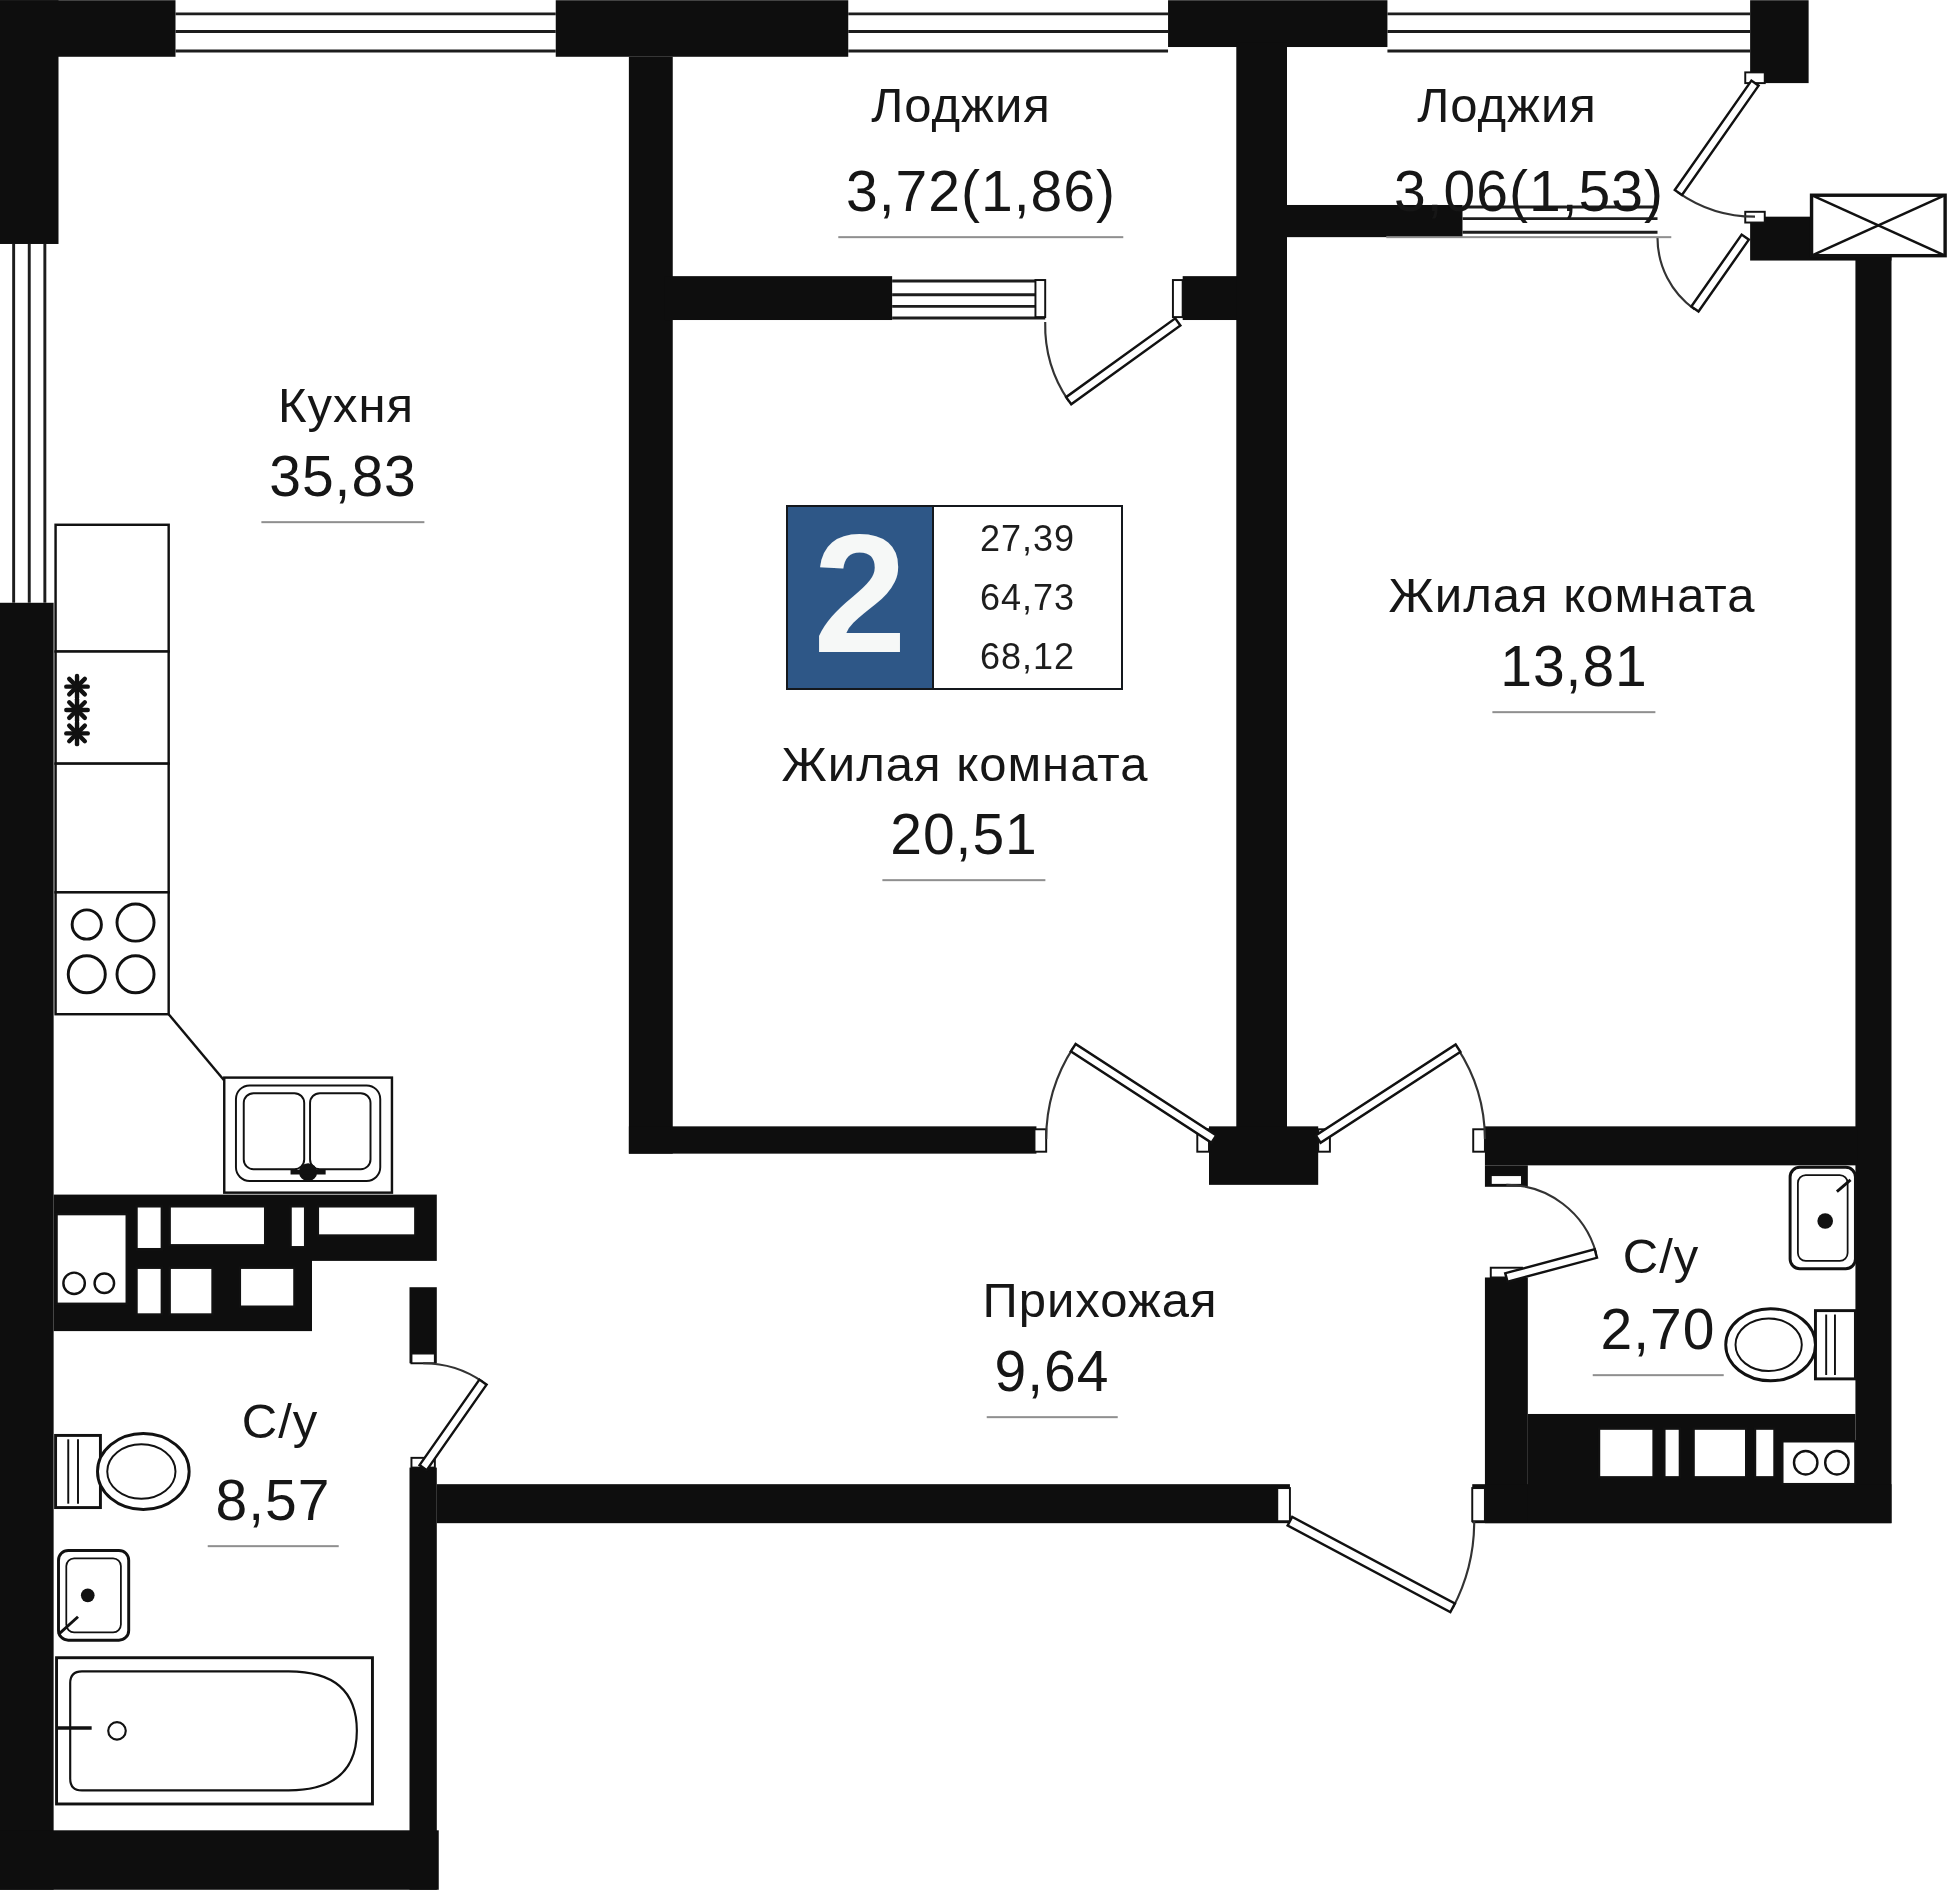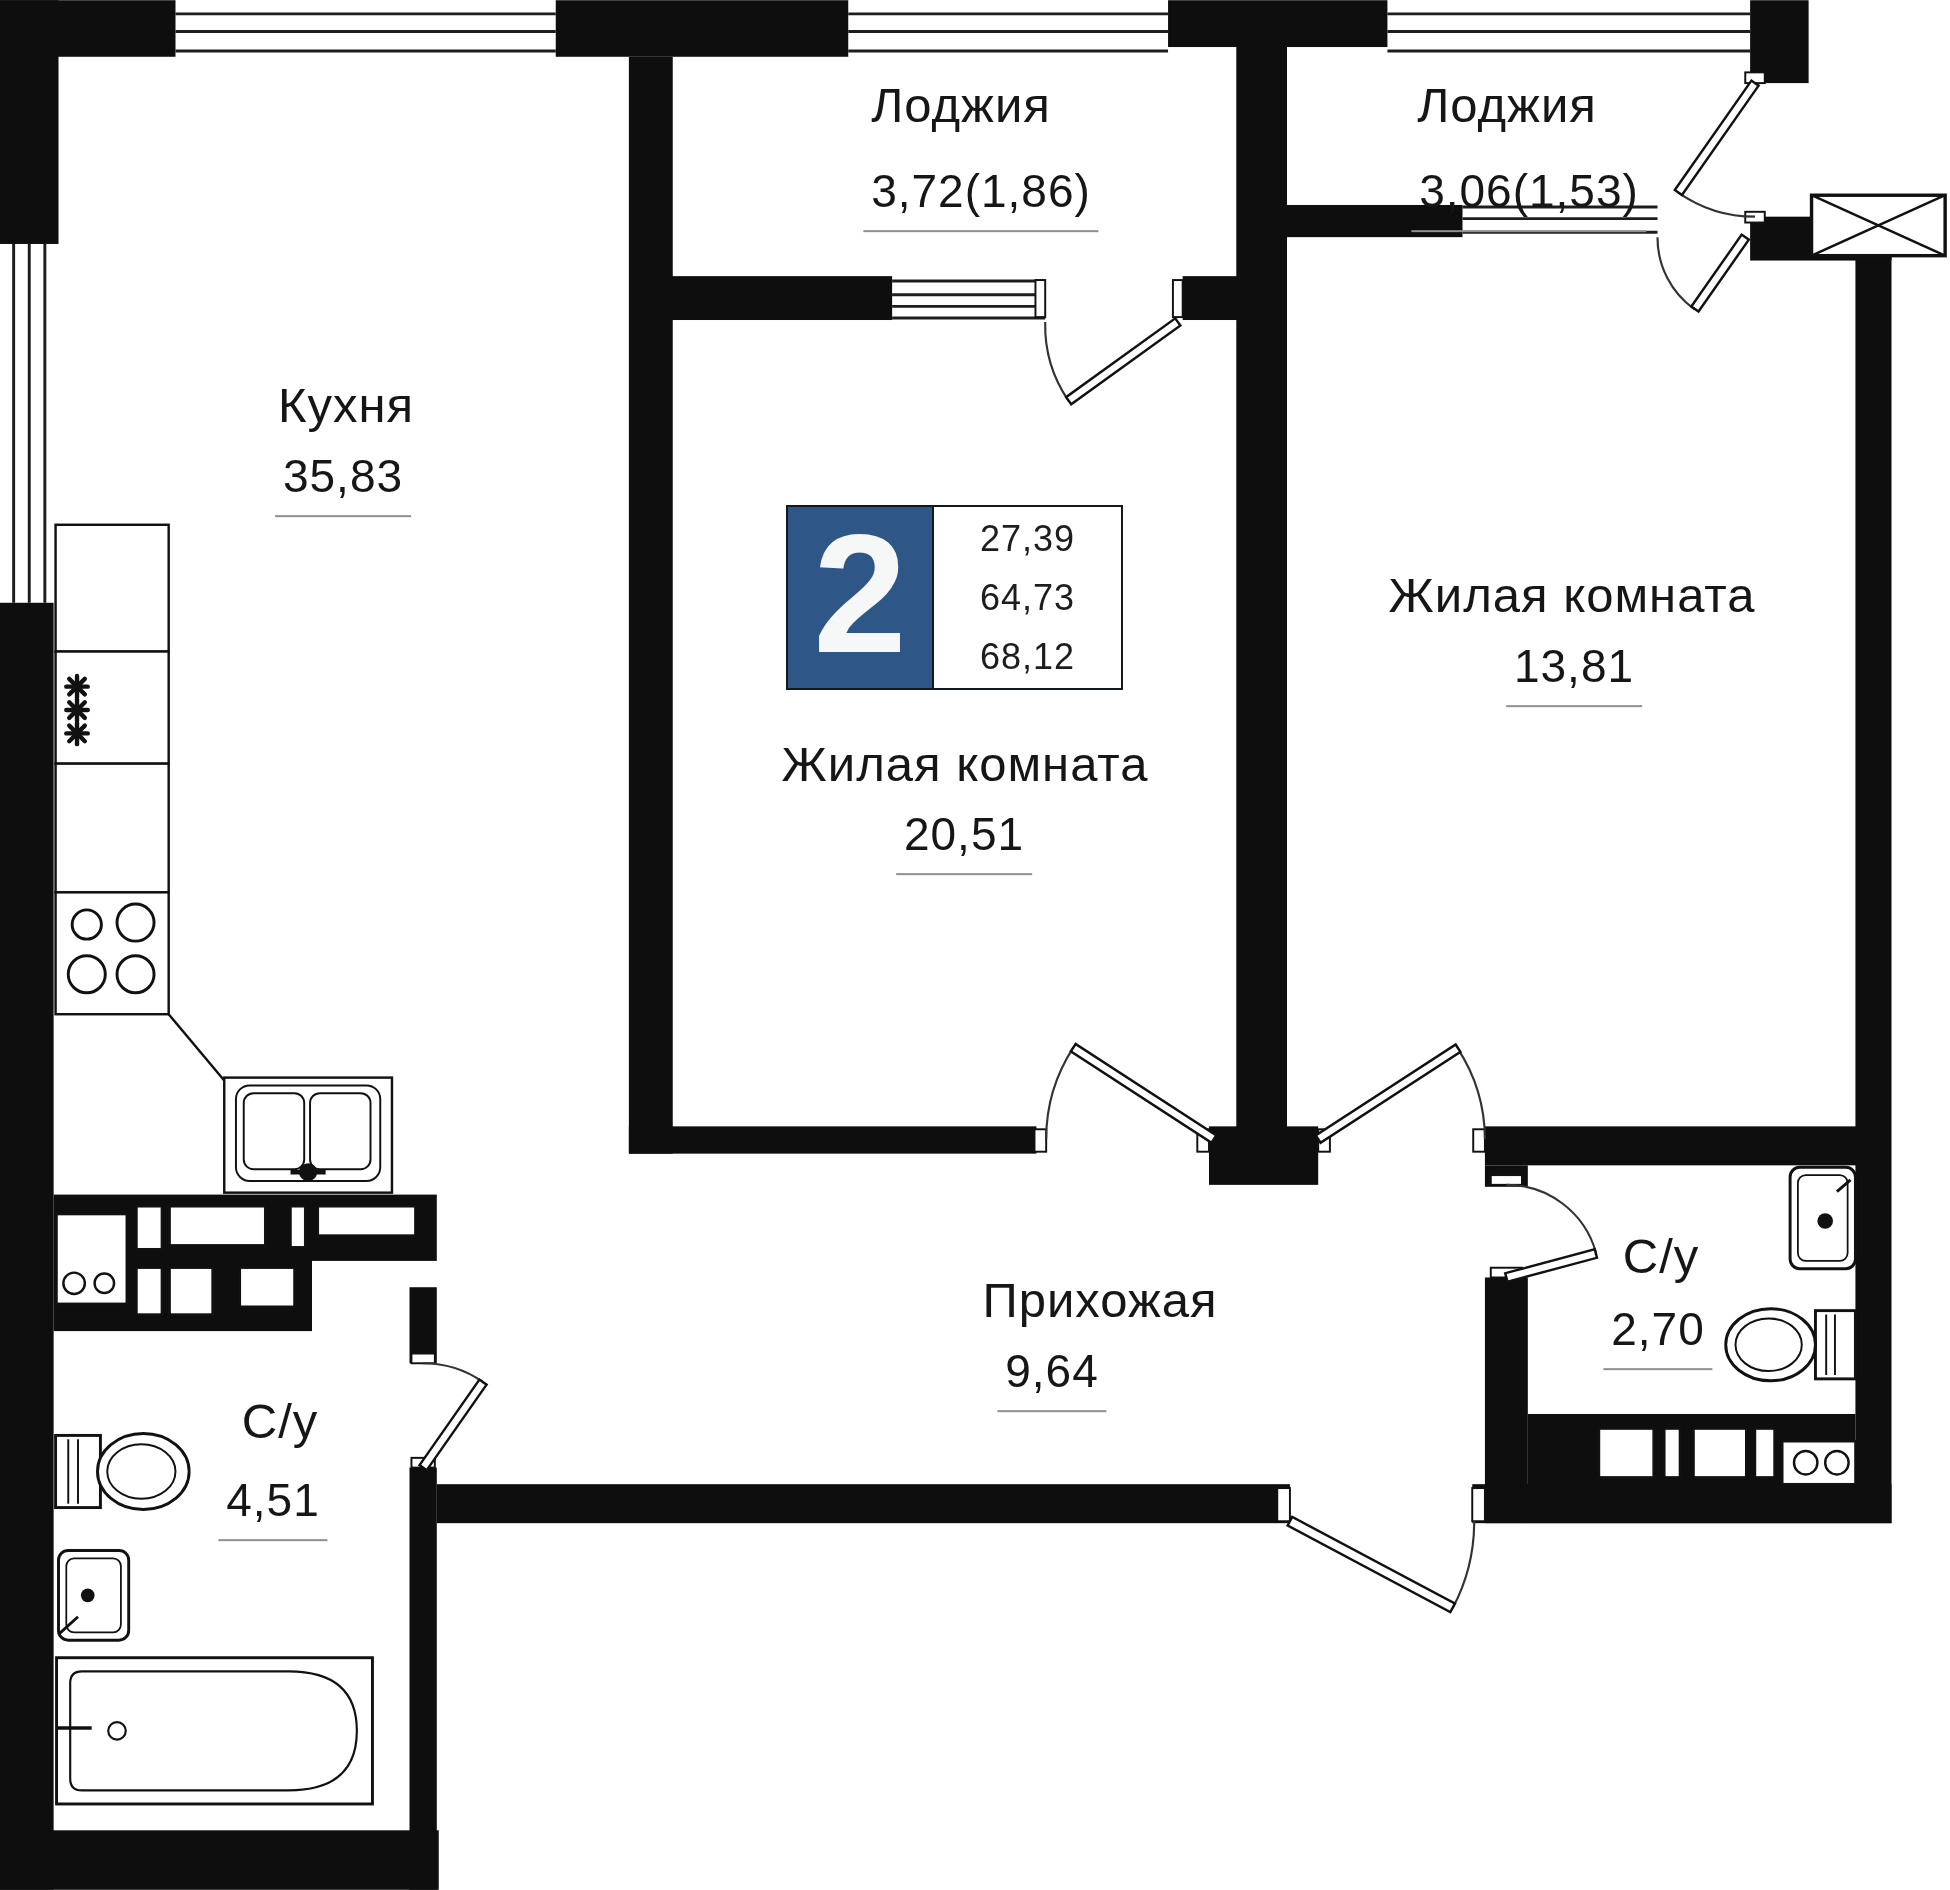--- a/index.html
+++ b/index.html
@@ -1,21 +1,21 @@
 <!DOCTYPE html>
 <html><head>
 <meta charset="utf-8">
 <style>
   html,body{margin:0;padding:0;background:#fff;}
   .plan{position:relative;width:1950px;height:1890px;background:#ffffff;overflow:hidden;
         font-family:"Liberation Sans","DejaVu Sans",sans-serif;color:#161616;}
   .plan svg{position:absolute;left:0;top:0;}
   .lbl{position:absolute;transform:translate(-50%,-50%);white-space:nowrap;text-align:center;}
   .room-name{font-size:49px;letter-spacing:1px;color:#161616;}
-  .room-area{font-size:46px;letter-spacing:1px;color:#161616;
+  .room-area{font-size:57px;letter-spacing:1px;color:#161616;
              display:inline-block;border-bottom:2.9px solid #8f8f8f;padding:0 7.8px 11.7px 7.8px;}
   
   .badge{position:absolute;left:786px;top:505px;width:337px;height:185px;
          display:flex;border:2.9px solid #14181d;background:#fff;box-sizing:border-box;}
   .badge-rooms{width:146px;background:#2e5787;color:#f6f8f7;display:flex;align-items:center;justify-content:center;
                font-size:168px;font-weight:700;border-right:2.9px solid #14181d;line-height:1;padding-bottom:7.8px;box-sizing:border-box;}
   .badge-areas{flex:1;display:flex;flex-direction:column;justify-content:center;align-items:center;
                font-size:36px;line-height:59px;color:#1d1d1d;letter-spacing:1px;}
 </style>
 </head>
@@ -296,21 +296,21 @@
     <span class="room-name">Прихожая</span>
   </div>
   <div class="lbl" style="left:1036px;top:1378px;margin-left:16px;">
     <span class="room-area">9,64</span>
   </div>
 
   <div class="lbl" style="left:280px;top:1421px;">
     <span class="room-name">С/у</span>
   </div>
   <div class="lbl" style="left:273px;top:1507px;">
-    <span class="room-area">4,51</span>
+    <span class="room-area">8,57</span>
   </div>
 
   <div class="lbl" style="left:1661px;top:1256px;">
     <span class="room-name">С/у</span>
   </div>
   <div class="lbl" style="left:1658px;top:1336px;">
     <span class="room-area">2,70</span>
   </div>
 
   <div class="badge">

